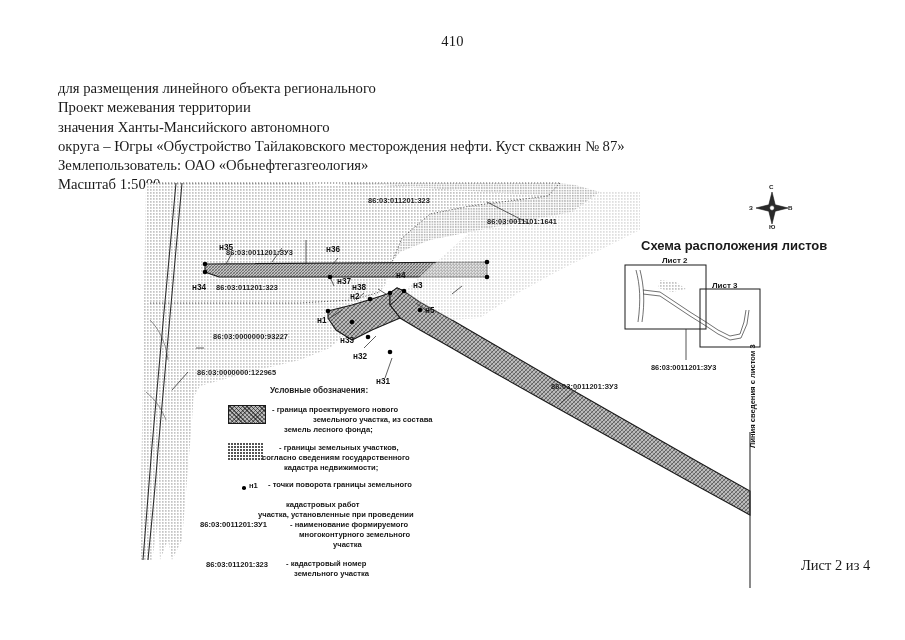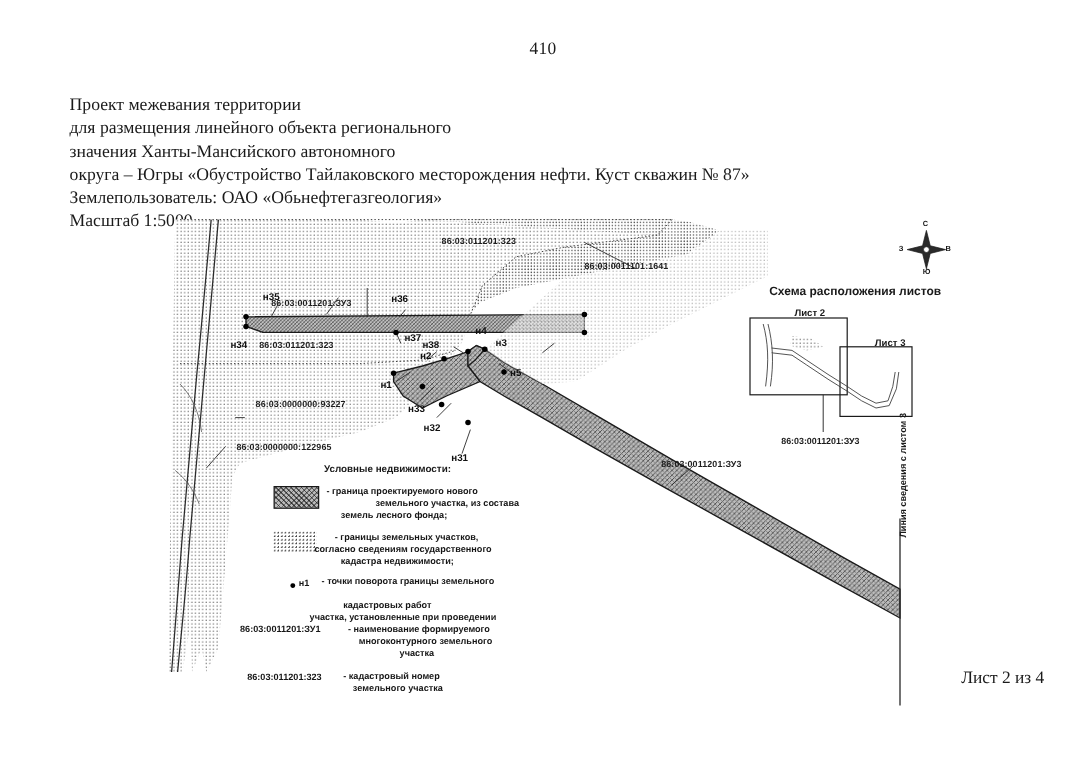--- a/index.html
+++ b/index.html
@@ -127,35 +127,35 @@
     white-space: nowrap;
     color: #161616;
   }
 
   
   #inset-title {
     position: absolute;
     left: 641px;
     top: 238px;
     font-family: "Liberation Sans", sans-serif;
-    font-size: 10px;
+    font-size: 13px;
     font-weight: bold;
     white-space: nowrap;
   }
   #inset-sheet2-label {
     position: absolute;
     left: 662px;
     top: 256px;
     font-family: "Liberation Sans", sans-serif;
     font-size: 8px;
     font-weight: bold;
   }
   #inset-sheet3-label {
     position: absolute;
-    left: 729px;
+    left: 712px;
     top: 281px;
     font-family: "Liberation Sans", sans-serif;
     font-size: 8px;
     font-weight: bold;
   }
   #inset-code {
     position: absolute;
     left: 651px;
     top: 363px;
     font-family: "Liberation Sans", sans-serif;
@@ -190,22 +190,22 @@
     font-size: 14.5px;
     white-space: nowrap;
   }
 </style>
 </head>
 <body>
 
 <div id="page-number">410</div>
 
 <div id="title-block">
+  <div>для размещения линейного объекта регионального</div>
   <div>Проект межевания территории</div>
-  <div>для размещения линейного объекта регионального</div>
   <div>значения Ханты-Мансийского автономного</div>
   <div>округа – Югры «Обустройство Тайлаковского месторождения нефти. Куст скважин № 87»</div>
   <div>Землепользователь: ОАО «Обьнефтегазгеология»</div>
   <div>Масштаб 1:5000</div>
 </div>
 
 <div id="map-canvas">
 <svg width="905" height="640" viewBox="0 0 905 640" xmlns="http://www.w3.org/2000/svg">
   <defs>
 
@@ -370,21 +370,21 @@
 <div class="ptlabel" style="left:350px; top:292px;">н2</div>
 <div class="ptlabel" style="left:380px; top:281px;margin-left:33px;">н3</div>
 <div class="ptlabel" style="left:396px; top:271px;">н4</div>
 <div class="ptlabel" style="left:317px; top:316px;">н1</div>
 <div class="ptlabel" style="left:425px; top:306px;">н5</div>
 <div class="ptlabel" style="left:340px; top:336px;">н33</div>
 <div class="ptlabel" style="left:353px; top:352px;">н32</div>
 <div class="ptlabel" style="left:376px; top:377px;">н31</div>
 
 <div id="legend">
-  <div id="legend-title">Условные недвижимости:</div>
+  <div id="legend-title">Условные обозначения:</div>
 
   <div class="legend-row">
     <div class="sw sw-new" style="left:28px; top:19px;"></div>
     <div class="legend-text" style="left:72px; top:19px;">- граница проектируемого нового</div>
     <div class="legend-text" style="left:76px; top:29px;margin-left:37px;">земельного участка, из состава</div>
     <div class="legend-text" style="left:84px; top:39px;">земель лесного фонда;</div>
   </div>
 
   <div class="legend-row">
     <div class="sw sw-cad" style="left:28px; top:57px;"></div>

